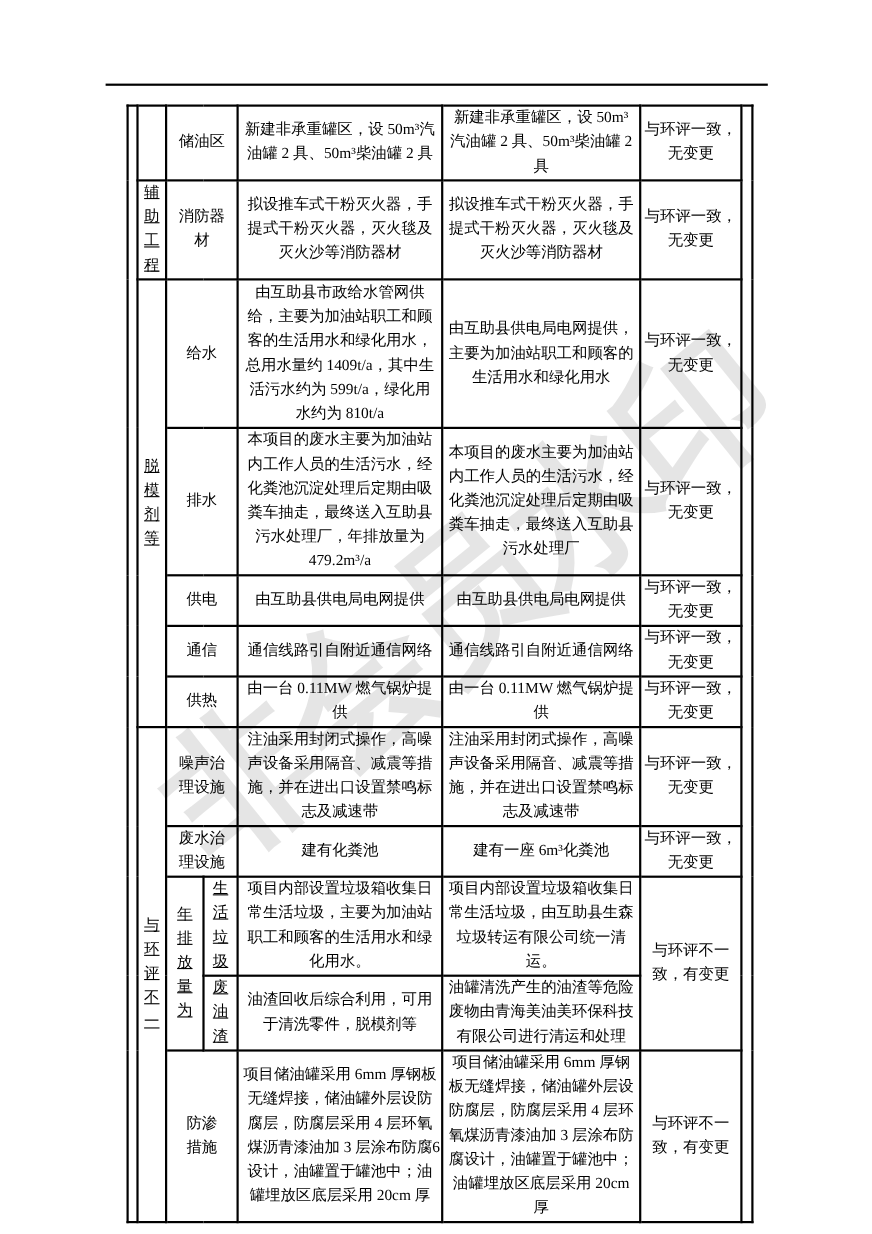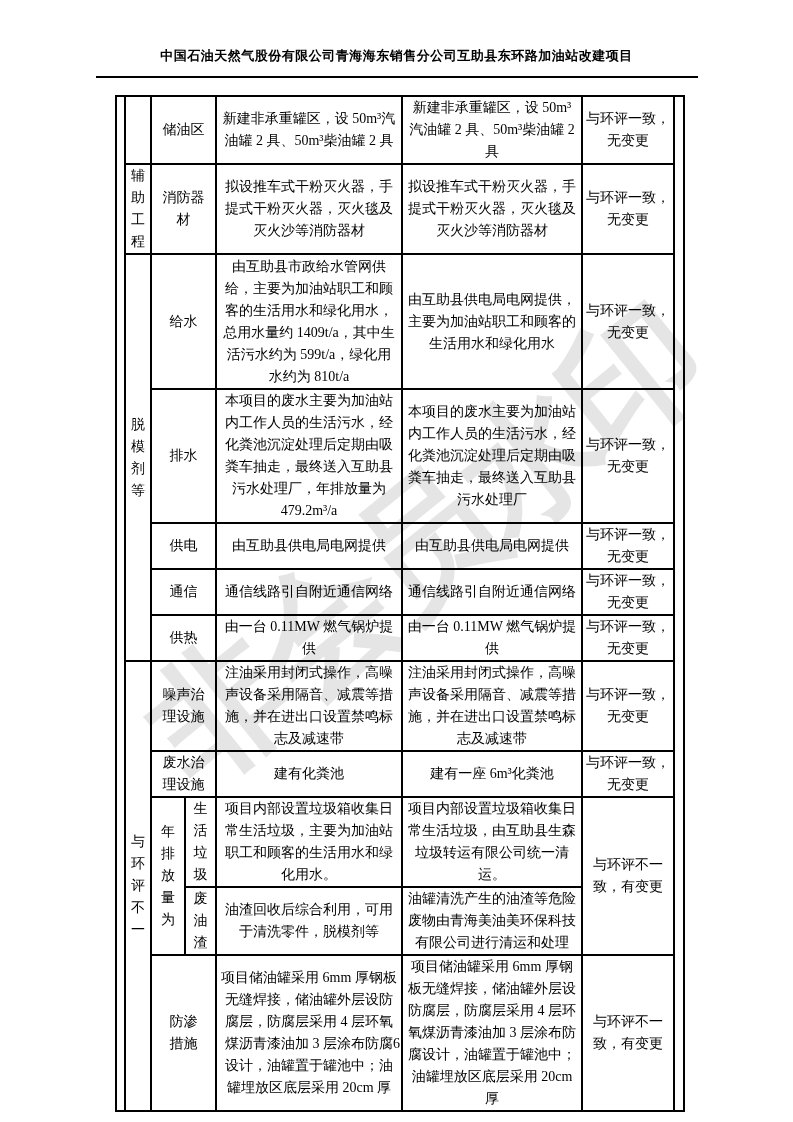--- a/index.html
+++ b/index.html
@@ -56,20 +56,21 @@
     line-height:22px;
     padding:0 3px;
     overflow:hidden;
   }
   td.edge{padding:0;}
   td.vert{
     word-break:break-all;
     padding:0 6px;
     font-size:14.5px;
     line-height:24px;
+    text-decoration:underline;
   }
   td.vert-wide{line-height:29px;}
   td.item{
     white-space:pre-line;
     font-size:14.5px;
     line-height:24px;
     padding:0 2px;
   }
   td.content{
     text-align:center;
@@ -88,21 +89,20 @@
     z-index:2;
   }
 </style>
 </head>
 <body>
 
 <div class="page">
 
   <div class="watermark">非会员水印</div>
 
-  <div class="doc-title">中国石油天然气股份有限公司青海海东销售分公司互助县东环路加油站改建项目</div>
   <div class="title-rule"></div>
 
   <table class="main">
     <colgroup>
       <col style="width:9px">
         <col style="width:26px">
         <col style="width:34px">
         <col style="width:31px">
       <col style="width:186px">
         <col style="width:180px">

